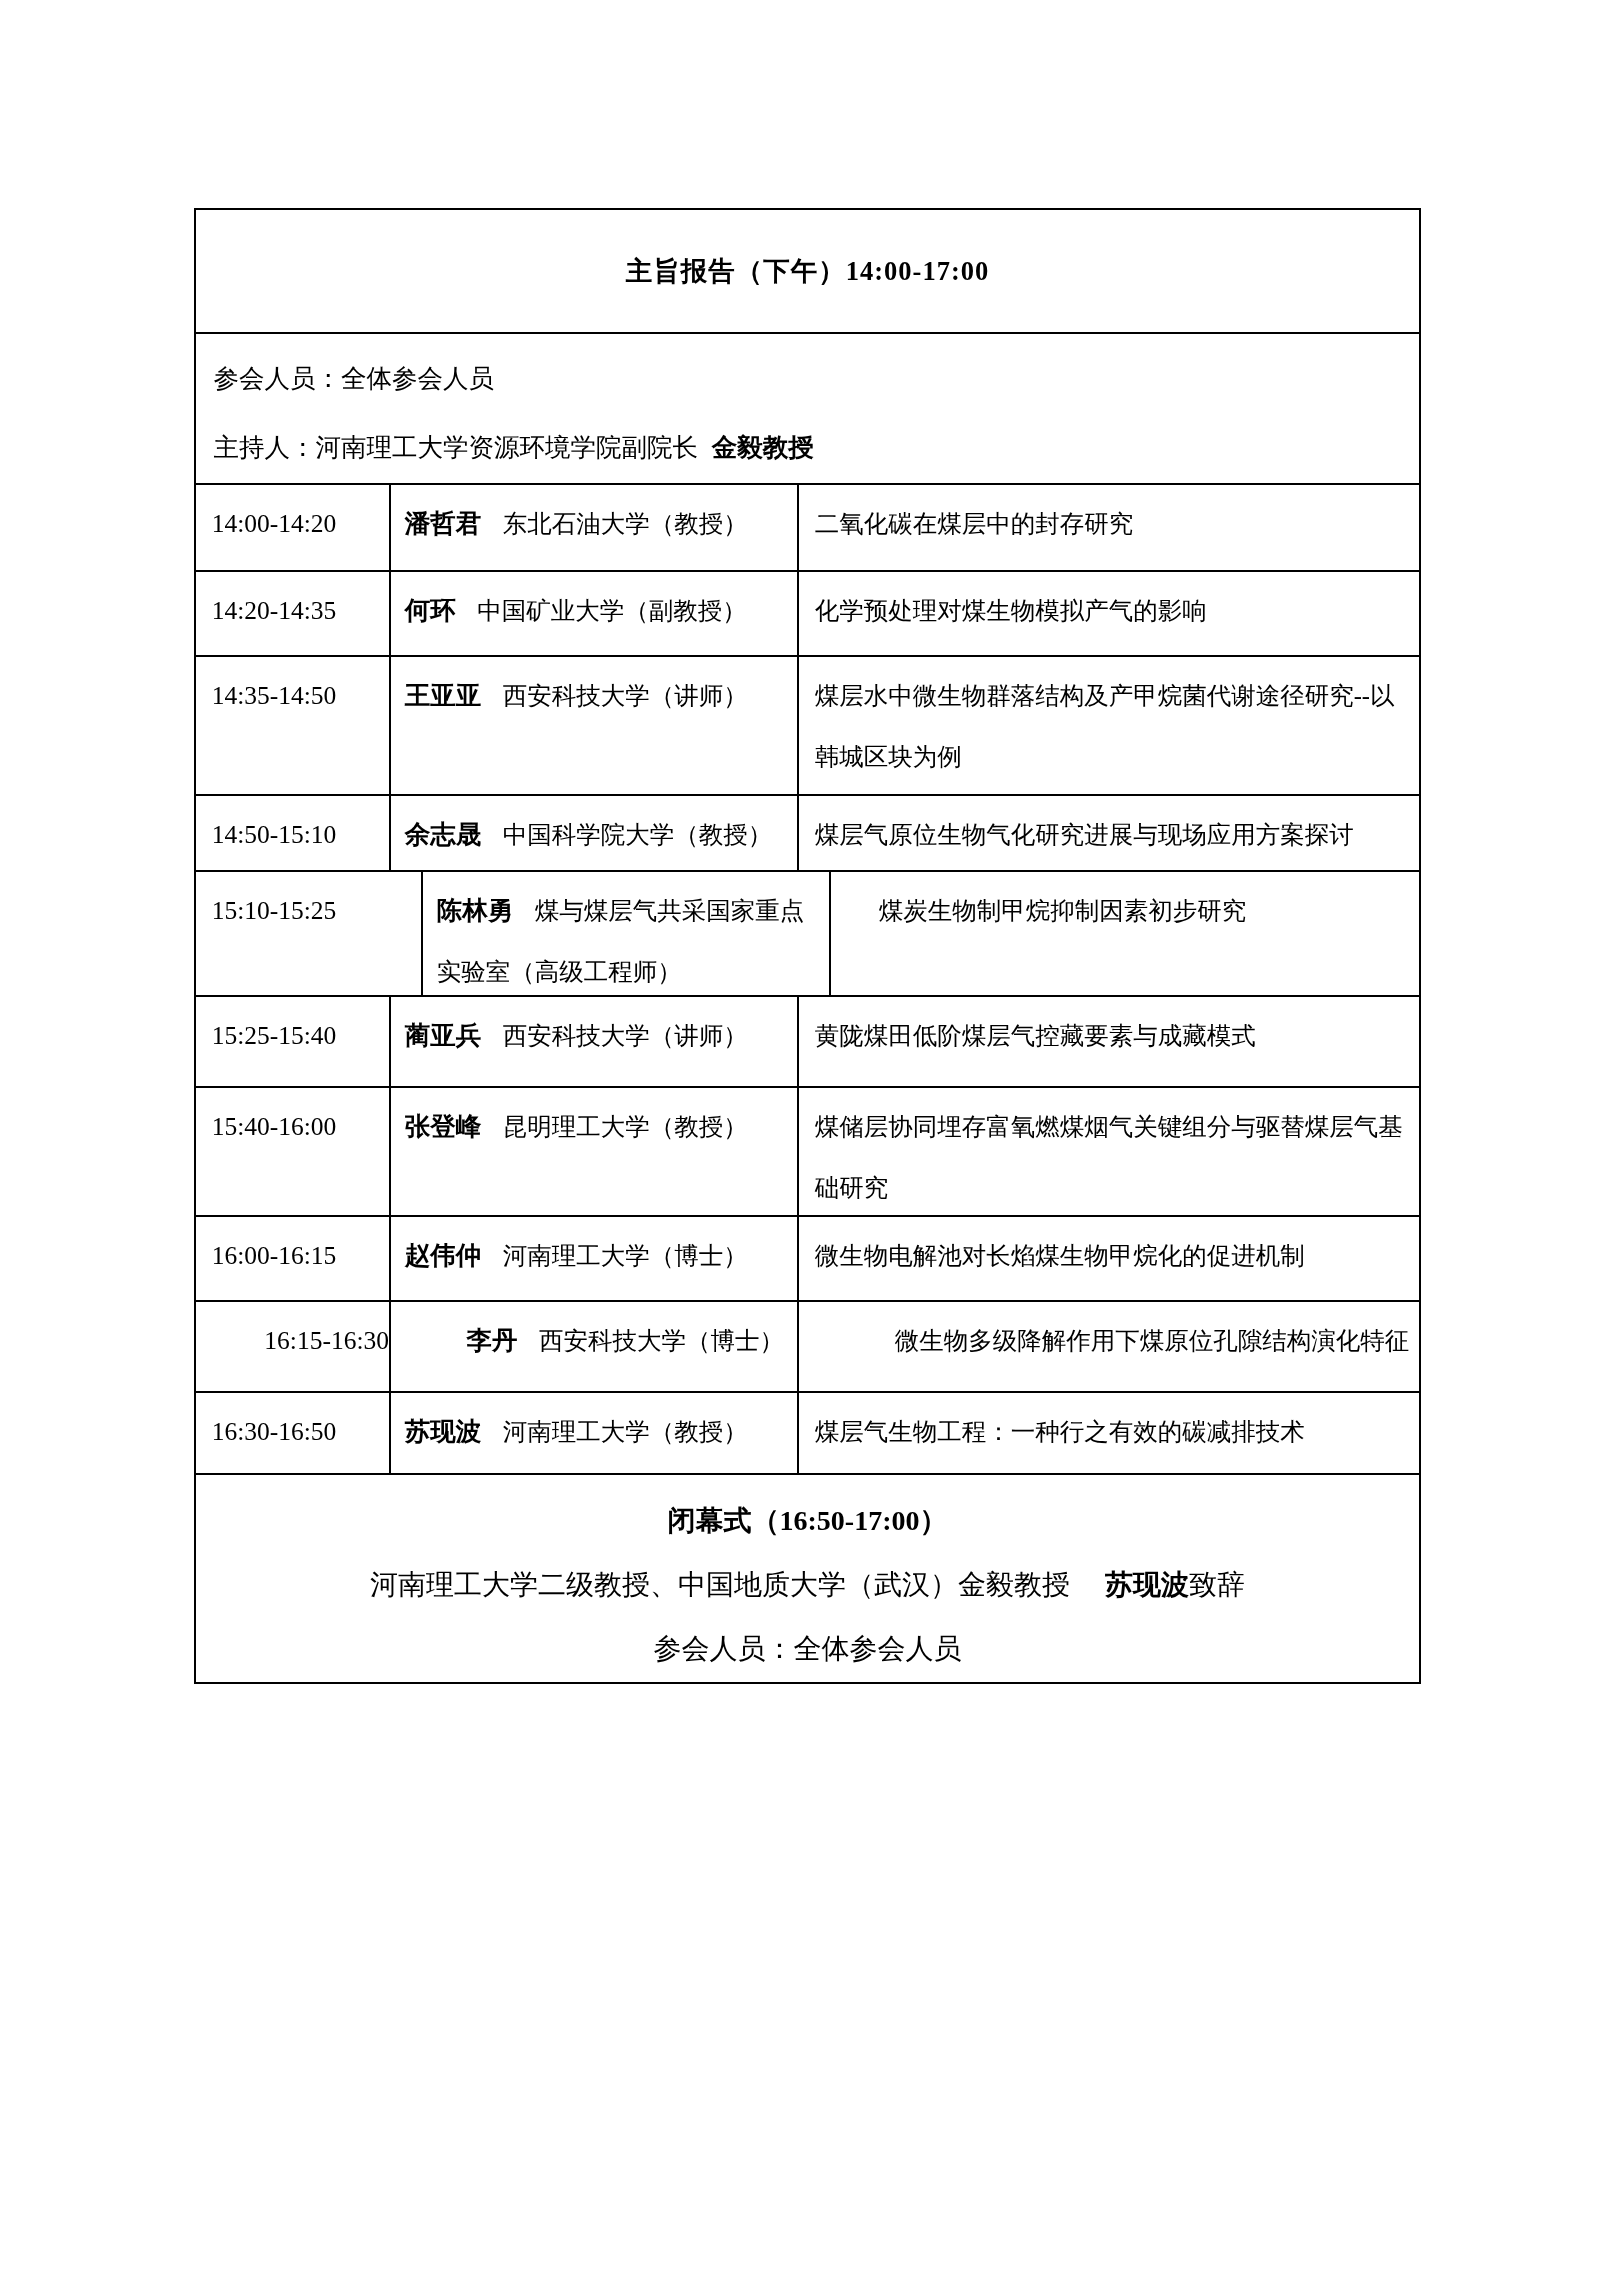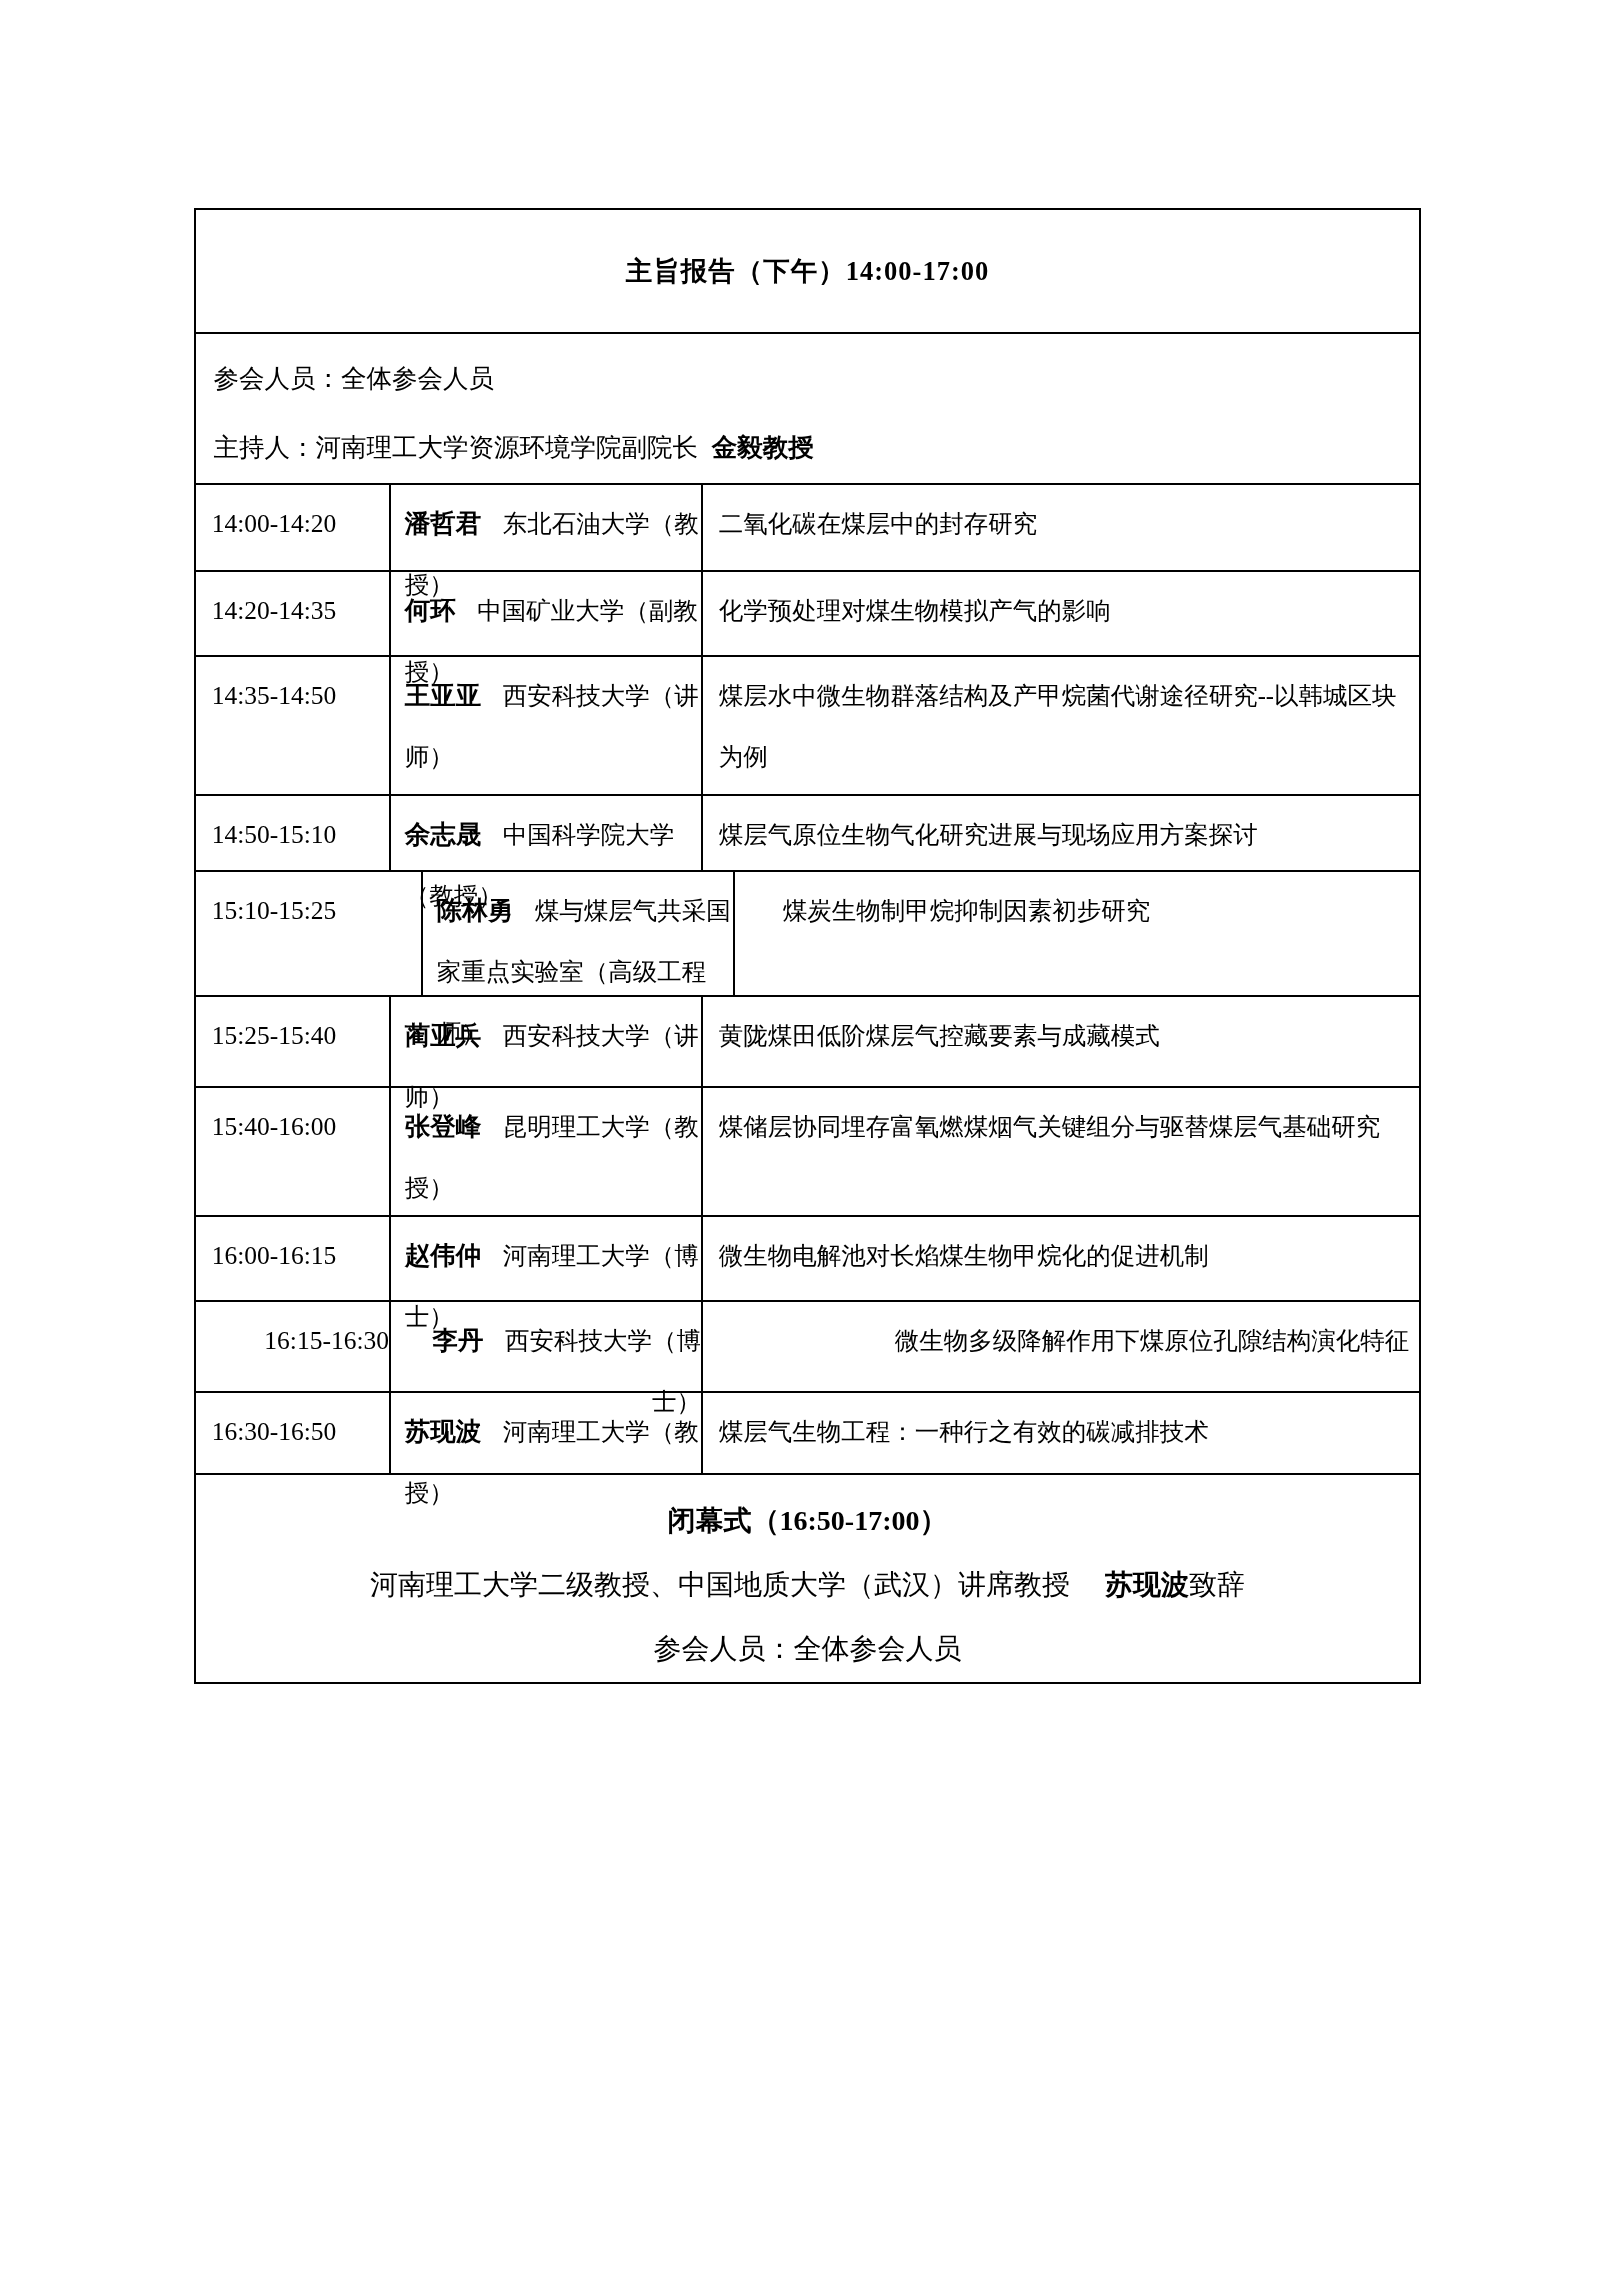--- a/index.html
+++ b/index.html
@@ -60,26 +60,26 @@
     padding-top: 7.8px;
     line-height: 61px;
   }
   .cell.time {
     width: 193px;
     padding-left: 15.7px;
     font-size: 25.5px;
     flex: none;
   }
   .cell.speaker {
-    width: 314px;
+    width: 410px;
     flex: none;
     border-left: 2px solid #000000;
     border-right: 2px solid #000000;
     padding-left: 13.7px;
-    padding-right: 0;
+    padding-right: 13px;
     font-size: 24.5px;
     word-break: break-all;
   }
   .spk-name { font-weight: bold; font-size: 25.5px; margin-right: 21.6px; }
   .cell.talk {
     flex: 1;
     padding-left: 15.7px;
     padding-right: 9.8px;
     font-size: 24.5px;
     word-break: break-all;
@@ -177,18 +177,18 @@
   </div>
 
   <div class="row sched hr10">
     <div class="cell time">16:30-16:50</div>
     <div class="cell speaker"><span class="spk-name">苏现波</span><span>河南理工大学（教授）</span></div>
     <div class="cell talk">煤层气生物工程：一种行之有效的碳减排技术</div>
   </div>
 
   <div class="row closing-row">
     <p><span class="closing-title">闭幕式（16:50-17:00）</span></p>
-    <p><span>河南理工大学二级教授、中国地质大学（武汉）讲席教授</span><span class="speech-name">苏现波</span><span>致辞</span></p>
+    <p><span>河南理工大学二级教授、中国地质大学（武汉）金毅教授</span><span class="speech-name">苏现波</span><span>致辞</span></p>
     <p>参会人员：全体参会人员</p>
   </div>
 
 </div>
 
 
 </body></html>

